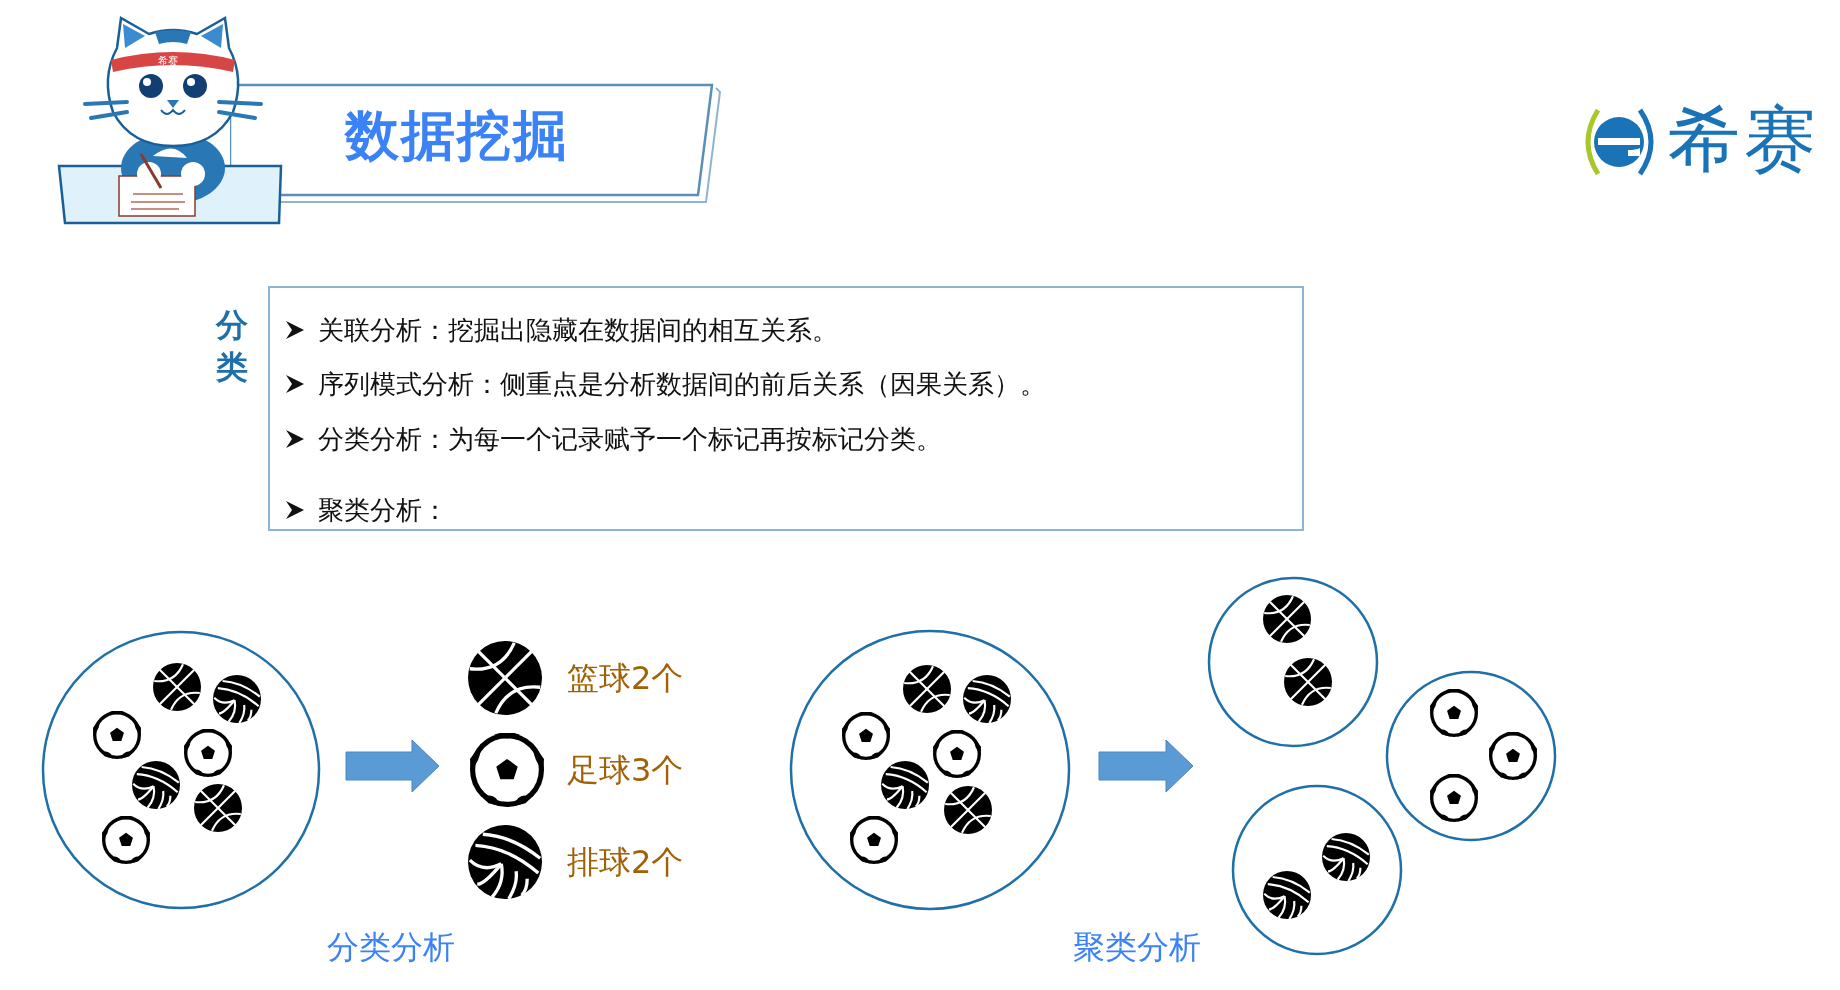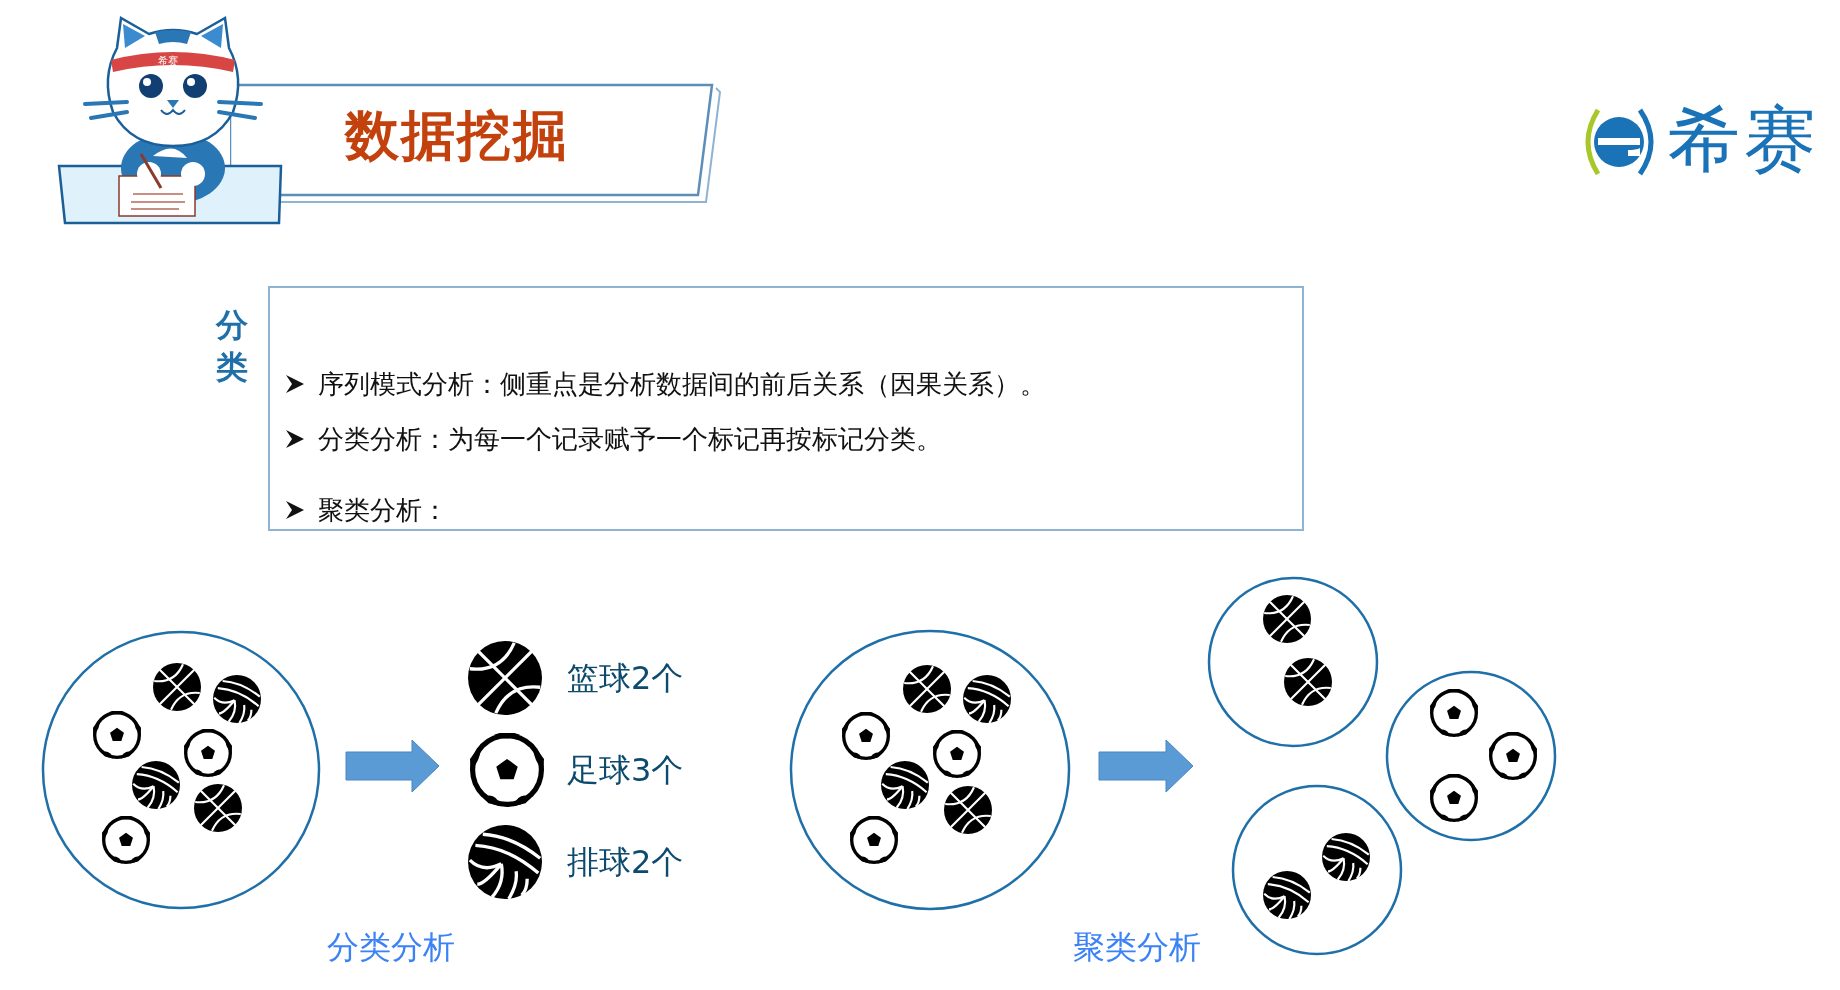--- a/index.html
+++ b/index.html
@@ -4,41 +4,41 @@
 <style>
   html, body { margin: 0; padding: 0; background: #ffffff; }
   body { width: 1840px; height: 990px; position: relative; overflow: hidden;
          font-family: "DejaVu Sans", "Liberation Sans", sans-serif; }
   .abs { position: absolute; }
 
   
   #mascot { left: 55px; top: 8px; width: 240px; height: 218px; }
   #banner { left: 230px; top: 80px; width: 500px; height: 130px; }
   #page-title { left: 345px; top: 104px; font-size: 54px; font-weight: bold;
-                color: #c2410c; letter-spacing: 2px; line-height: 64px; }
+                color: #3b82f6; letter-spacing: 2px; line-height: 64px; }
   #brand-logo-text { left: 1668px; top: 98px; font-size: 72px; color: #1a73b6;
                      line-height: 82px; letter-spacing: 4px; }
 
   
   #category-label { left: 211px; top: 304px; width: 42px; font-size: 32px; font-weight: bold;
                     color: #1f6fa8; line-height: 42px; text-align: center; }
   #definition-box { left: 268px; top: 286px; width: 1036px; height: 245px;
                     border: 2px solid #8fb4d2; box-sizing: border-box; background: #fff; }
   .def-row { position: absolute; left: 14px; height: 40px; display: flex; align-items: center;
              font-size: 26px; color: #111; white-space: nowrap; }
   .def-bullet { width: 22px; height: 26px; margin-right: 12px; flex: none; }
   .def-term { }
   .def-desc { }
 
   
   #diagram { left: 0; top: 560px; width: 1840px; height: 430px; }
   .caption { font-size: 32px; color: #3b82f6; line-height: 36px; }
   #caption-classification { left: 327px; top: 929px; }
   #caption-clustering { left: 1073px; top: 929px; }
-  .count-label { font-size: 32px; color: #0c4a6e; line-height: 40px; }
+  .count-label { font-size: 32px; color: #a16207; line-height: 40px; }
 </style>
 </head>
 <body>
 
 <svg class="abs" id="banner" viewBox="0 0 500 130">
   <polygon points="0,5 482,5 468,115 0,115" fill="#ffffff" stroke="#5b8fb9" stroke-width="2.5"></polygon>
   <polyline points="486,8 490,12 476,122 20,122" fill="none" stroke="#8fb4d2" stroke-width="2"></polyline>
 </svg>
 
 <svg class="abs" id="mascot" viewBox="0 0 240 218">
@@ -85,20 +85,27 @@
   <path d="M50,46 Q58,46 62,44 L62,52 L50,52 Z" fill="#ffffff"></path>
 </svg>
 <div class="abs" id="brand-logo-text">希赛</div>
 
 <div class="abs" id="category-label">
   <div>分</div>
   <div>类</div>
 </div>
 
 <div class="abs" id="definition-box">
+  <div class="def-row" style="top:22px;">
+    <svg class="def-bullet" viewBox="0 0 22 26">
+        <path d="M2,4 L20,13 L2,22 L8,13 Z" fill="#111"></path>
+      </svg>
+    <span class="def-term">关联分析：</span>
+    <span class="def-desc">挖掘出隐藏在数据间的相互关系。</span>
+  </div>
   <div class="def-row" style="top:76px;">
     <svg class="def-bullet" viewBox="0 0 22 26">
         <path d="M2,4 L20,13 L2,22 L8,13 Z" fill="#111"></path>
       </svg>
     <span class="def-term">序列模式分析：</span>
     <span class="def-desc">侧重点是分析数据间的前后关系（因果关系）。</span>
   </div>
   <div class="def-row" style="top:131px;justify-content:center;">
     <svg class="def-bullet" viewBox="0 0 22 26">
         <path d="M2,4 L20,13 L2,22 L8,13 Z" fill="#111"></path>

